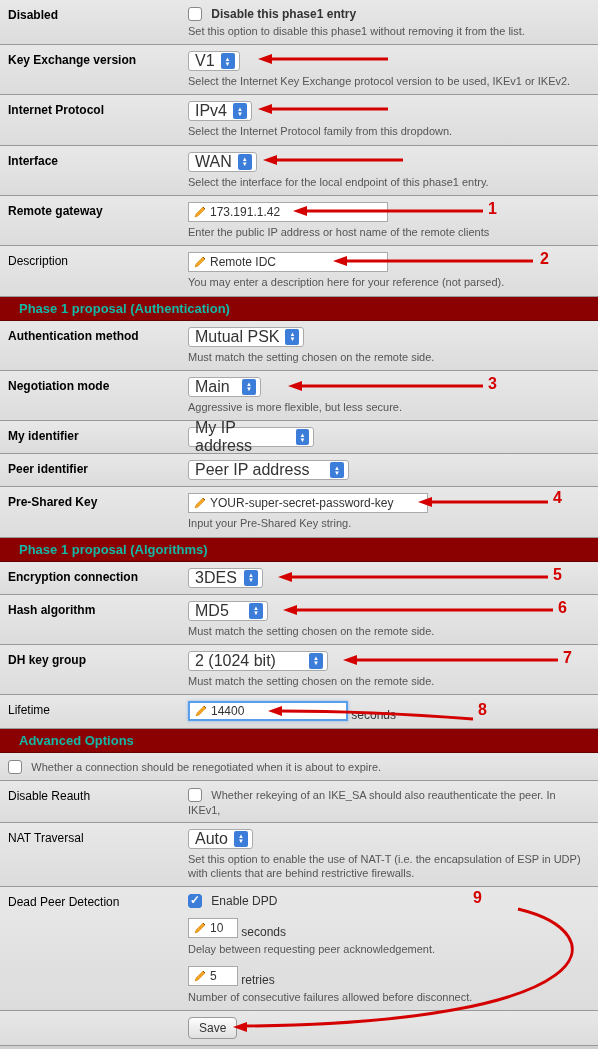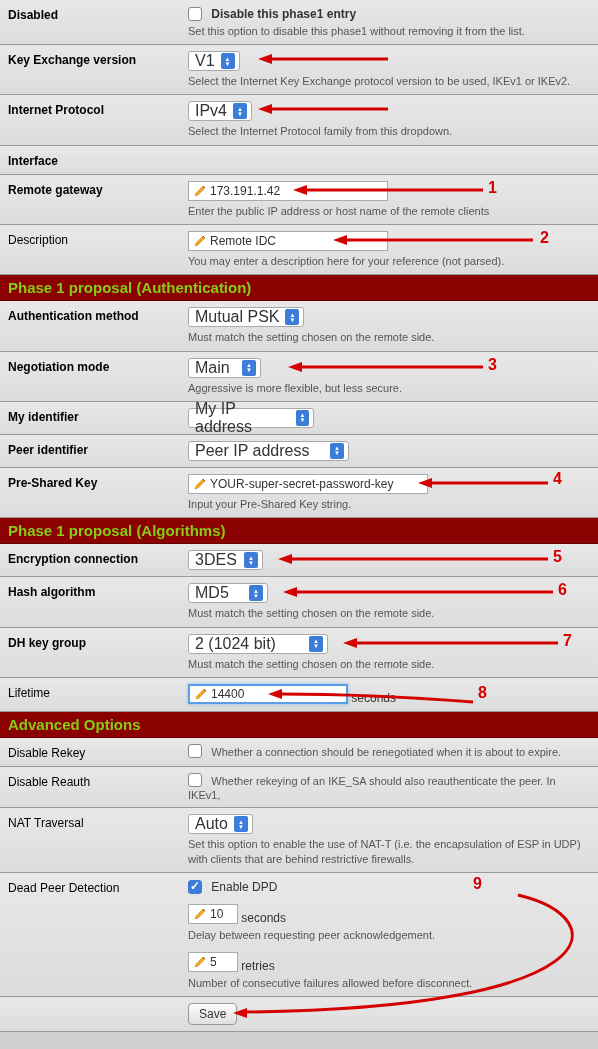--- a/index.html
+++ b/index.html
@@ -26,24 +26,24 @@
 }
 .label-col.bold { font-weight: bold; }
 .input-col {
   flex: 1;
   font-size: 12px;
   color: #333;
   position: relative;
 }
 .section-header {
   background: #8b0000;
-  color: #84cc16;
+  color: #14b8a6;
   font-weight: bold;
-  font-size: 15px;
-  padding: 4px 8px;
+  font-size: 13px;
+  padding: 4px 19px;
   border-bottom: 1px solid #600;
 }
 .help-text {
   color: #555;
   font-size: 11px;
   margin-top: 3px;
   line-height: 1.3;
 }
 .select-wrap {
   display: inline-flex;
@@ -203,20 +203,31 @@
     <span class="arrow-red" style="left:70px;top:2px;"><svg width="130" height="12">
           <line x1="12" y1="6" x2="130" y2="6" stroke="#d40000" stroke-width="3"></line>
           <polygon points="0,6 14,1 14,11" fill="#d40000"></polygon>
         </svg></span>
     <div class="help-text">Select the Internet Protocol family from this dropdown.</div>
   </div>
 </div>
 
 <div class="row">
   <div class="label-col bold">Interface</div>
+  <div class="input-col">
+    <span class="select-wrap">
+      <span class="sel-text">WAN</span>
+      <span class="select-arrow"></span>
+    </span>
+    <span class="arrow-red" style="left:75px;top:2px;"><svg width="140" height="12">
+          <line x1="12" y1="6" x2="140" y2="6" stroke="#d40000" stroke-width="3"></line>
+          <polygon points="0,6 14,1 14,11" fill="#d40000"></polygon>
+        </svg></span>
+    <div class="help-text">Select the interface for the local endpoint of this phase1 entry.</div>
+  </div>
 </div>
 
 <div class="row">
   <div class="label-col bold">Remote gateway</div>
   <div class="input-col">
     <span class="text-input wide">
       <span class="pencil"><svg>
             <use href="#pencil-icon"></use>
           </svg></span>
       <span>173.191.1.42</span>
@@ -378,21 +389,20 @@
           <path d="M12 6 Q 100 6 205 14" stroke="#d40000" stroke-width="3" fill="none"></path>
           <polygon points="0,6 14,1 14,11" fill="#d40000"></polygon>
         </svg></span>
     <span class="callout-num" style="left:290px;top:0px;">8</span>
   </div>
 </div>
 
 <div class="section-header">Advanced Options</div>
 
 <div class="row">
-  <div class="label-col">Disable Rekey</div>
   <div class="input-col">
     <span class="checkbox"></span>
     <span class="inline-label" style="color:#555;font-size:11px">Whether a connection should be renegotiated when it is about to expire.</span>
   </div>
 </div>
 
 <div class="row">
   <div class="label-col">Disable Reauth</div>
   <div class="input-col">
     <span class="checkbox"></span>

